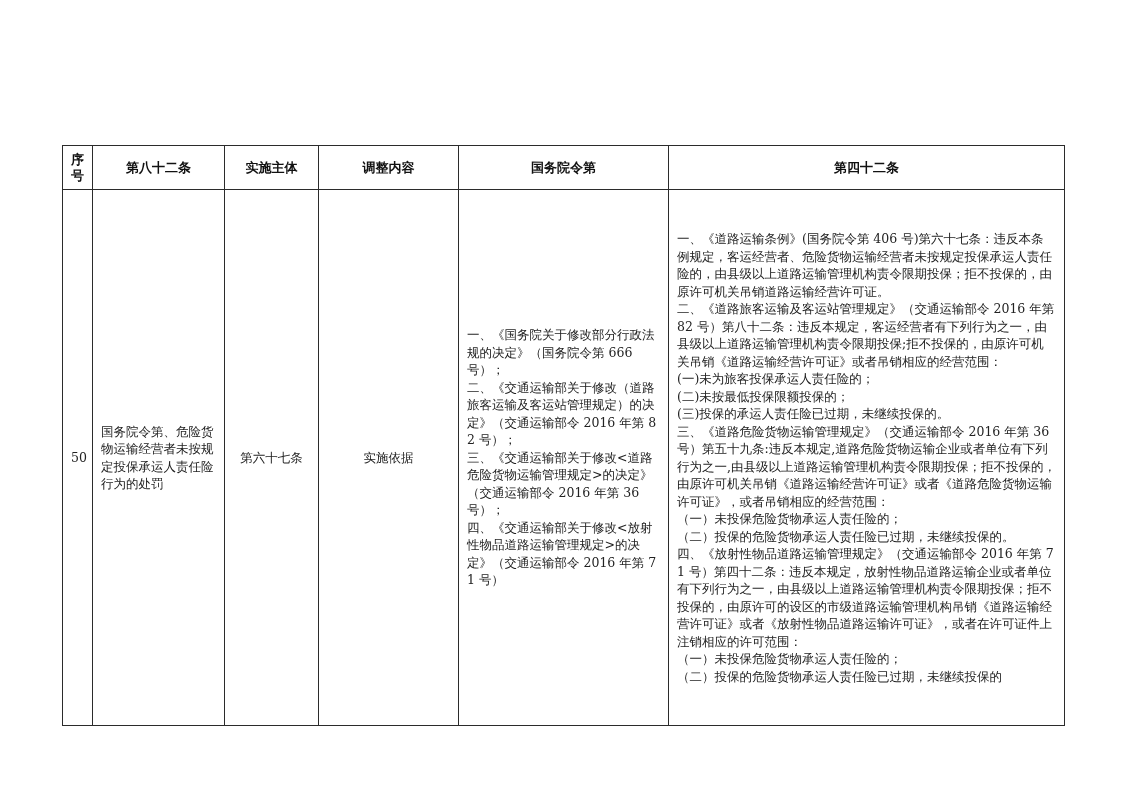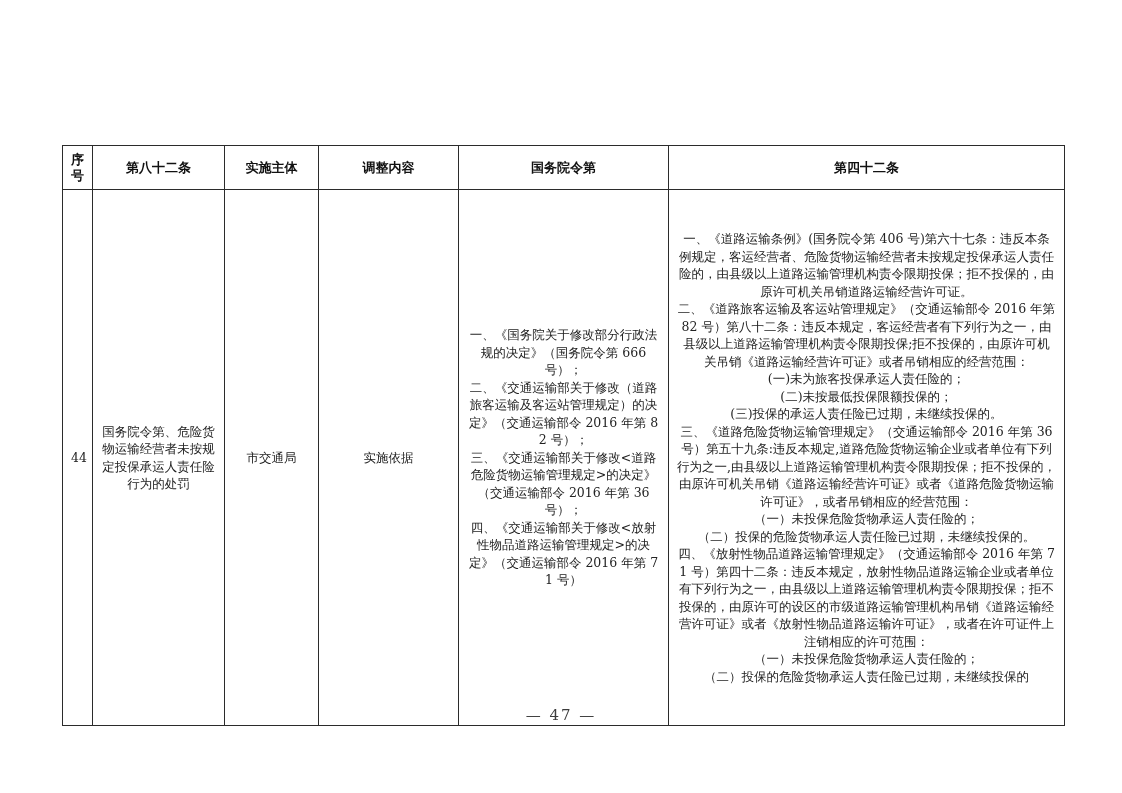--- a/index.html
+++ b/index.html
@@ -38,21 +38,20 @@
     height: 44px;
     line-height: 16px;
     padding: 2px 3px;
     color: #111;
   }
   table.doc-table td {
     font-size: 12.5px;
     line-height: 17.5px;
     padding: 21px 8px;
     color: #222;
-    text-align: center;
   }
   tr.body-row {
     height: 536px;
   }
   td.center-cell {
     text-align: center;
   }
   td.text-cell {
     text-align: left;
     white-space: pre-wrap;
@@ -93,38 +92,37 @@
         <th>序号</th>
         <th>第八十二条</th>
         <th>实施主体</th>
         <th>调整内容</th>
         <th>国务院令第</th>
         <th>第四十二条</th>
       </tr>
     </thead>
     <tbody>
       <tr class="body-row">
-        <td class="center-cell">44</td>
+        <td class="center-cell">50</td>
         <td class="name-cell">国务院令第、危险货物运输经营者未按规定投保承运人责任险行为的处罚</td>
-        <td class="center-cell">市交通局</td>
+        <td class="center-cell">第六十七条</td>
         <td class="center-cell">实施依据</td>
         <td class="text-cell">一、《国务院关于修改部分行政法规的决定》（国务院令第 666 号）；
 二、《交通运输部关于修改（道路旅客运输及客运站管理规定）的决定》（交通运输部令 2016 年第 82 号）；
 三、《交通运输部关于修改&lt;道路危险货物运输管理规定&gt;的决定》（交通运输部令 2016 年第 36 号）；
 四、《交通运输部关于修改&lt;放射性物品道路运输管理规定&gt;的决定》（交通运输部令 2016 年第 71 号）</td>
         <td class="text-cell">一、《道路运输条例》(国务院令第 406 号)第六十七条：违反本条例规定，客运经营者、危险货物运输经营者未按规定投保承运人责任险的，由县级以上道路运输管理机构责令限期投保；拒不投保的，由原许可机关吊销道路运输经营许可证。
 二、《道路旅客运输及客运站管理规定》（交通运输部令 2016 年第 82 号）第八十二条：违反本规定，客运经营者有下列行为之一，由县级以上道路运输管理机构责令限期投保;拒不投保的，由原许可机关吊销《道路运输经营许可证》或者吊销相应的经营范围：
 (一)未为旅客投保承运人责任险的；
 (二)未按最低投保限额投保的；
 (三)投保的承运人责任险已过期，未继续投保的。
 三、《道路危险货物运输管理规定》（交通运输部令 2016 年第 36 号）第五十九条:违反本规定,道路危险货物运输企业或者单位有下列行为之一,由县级以上道路运输管理机构责令限期投保；拒不投保的，由原许可机关吊销《道路运输经营许可证》或者《道路危险货物运输许可证》，或者吊销相应的经营范围：
 （一）未投保危险货物承运人责任险的；
 （二）投保的危险货物承运人责任险已过期，未继续投保的。
 四、《放射性物品道路运输管理规定》（交通运输部令 2016 年第 71 号）第四十二条：违反本规定，放射性物品道路运输企业或者单位有下列行为之一，由县级以上道路运输管理机构责令限期投保；拒不投保的，由原许可的设区的市级道路运输管理机构吊销《道路运输经营许可证》或者《放射性物品道路运输许可证》，或者在许可证件上注销相应的许可范围：
 （一）未投保危险货物承运人责任险的；
 （二）投保的危险货物承运人责任险已过期，未继续投保的</td>
       </tr>
     </tbody>
   </table>
 
-  <div class="footer">— 47 —</div>
 
 </div>
 
 </body></html>

